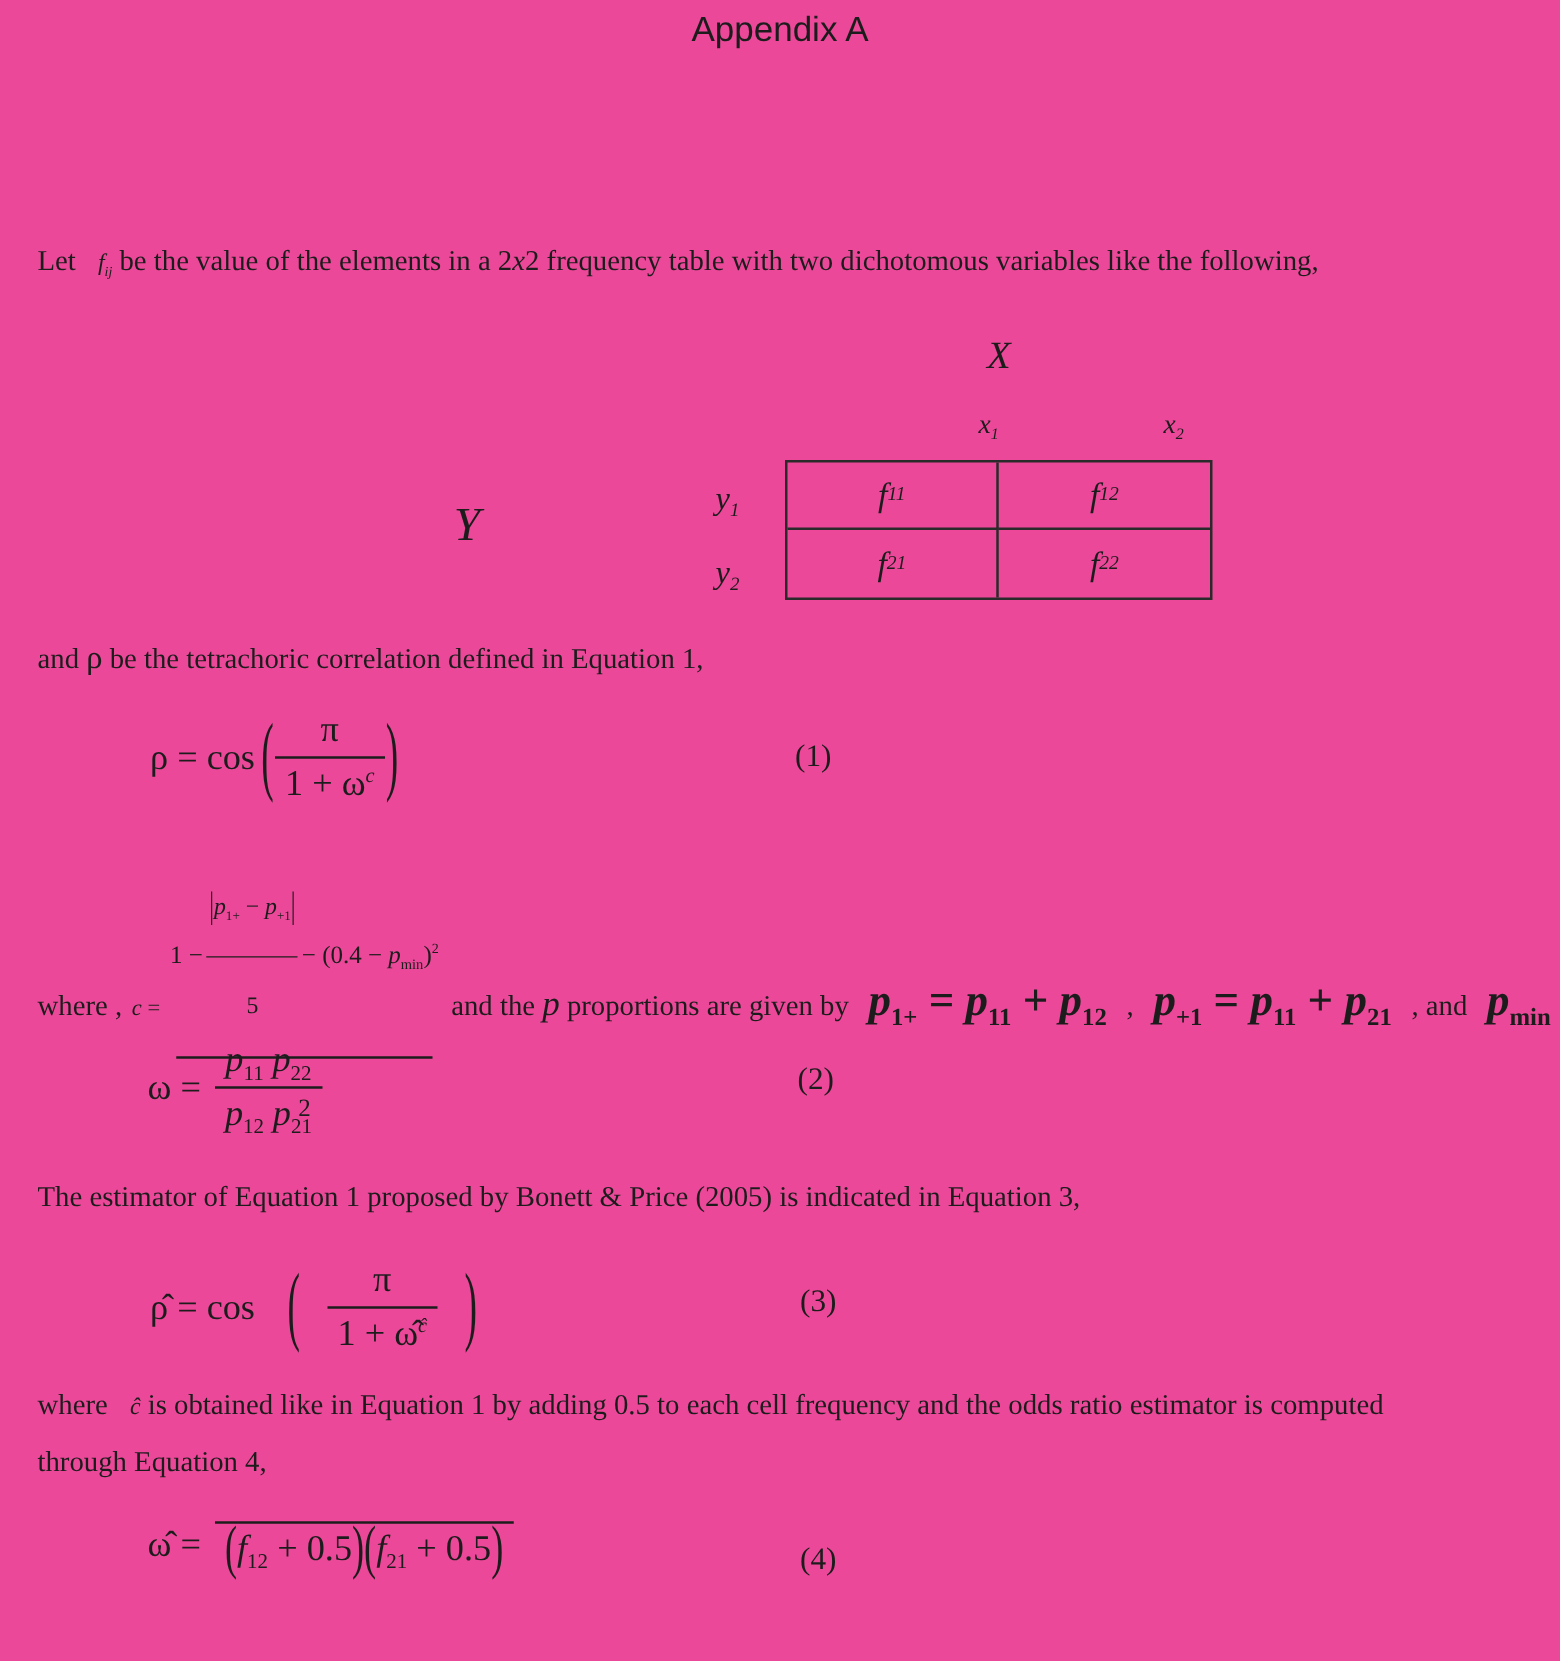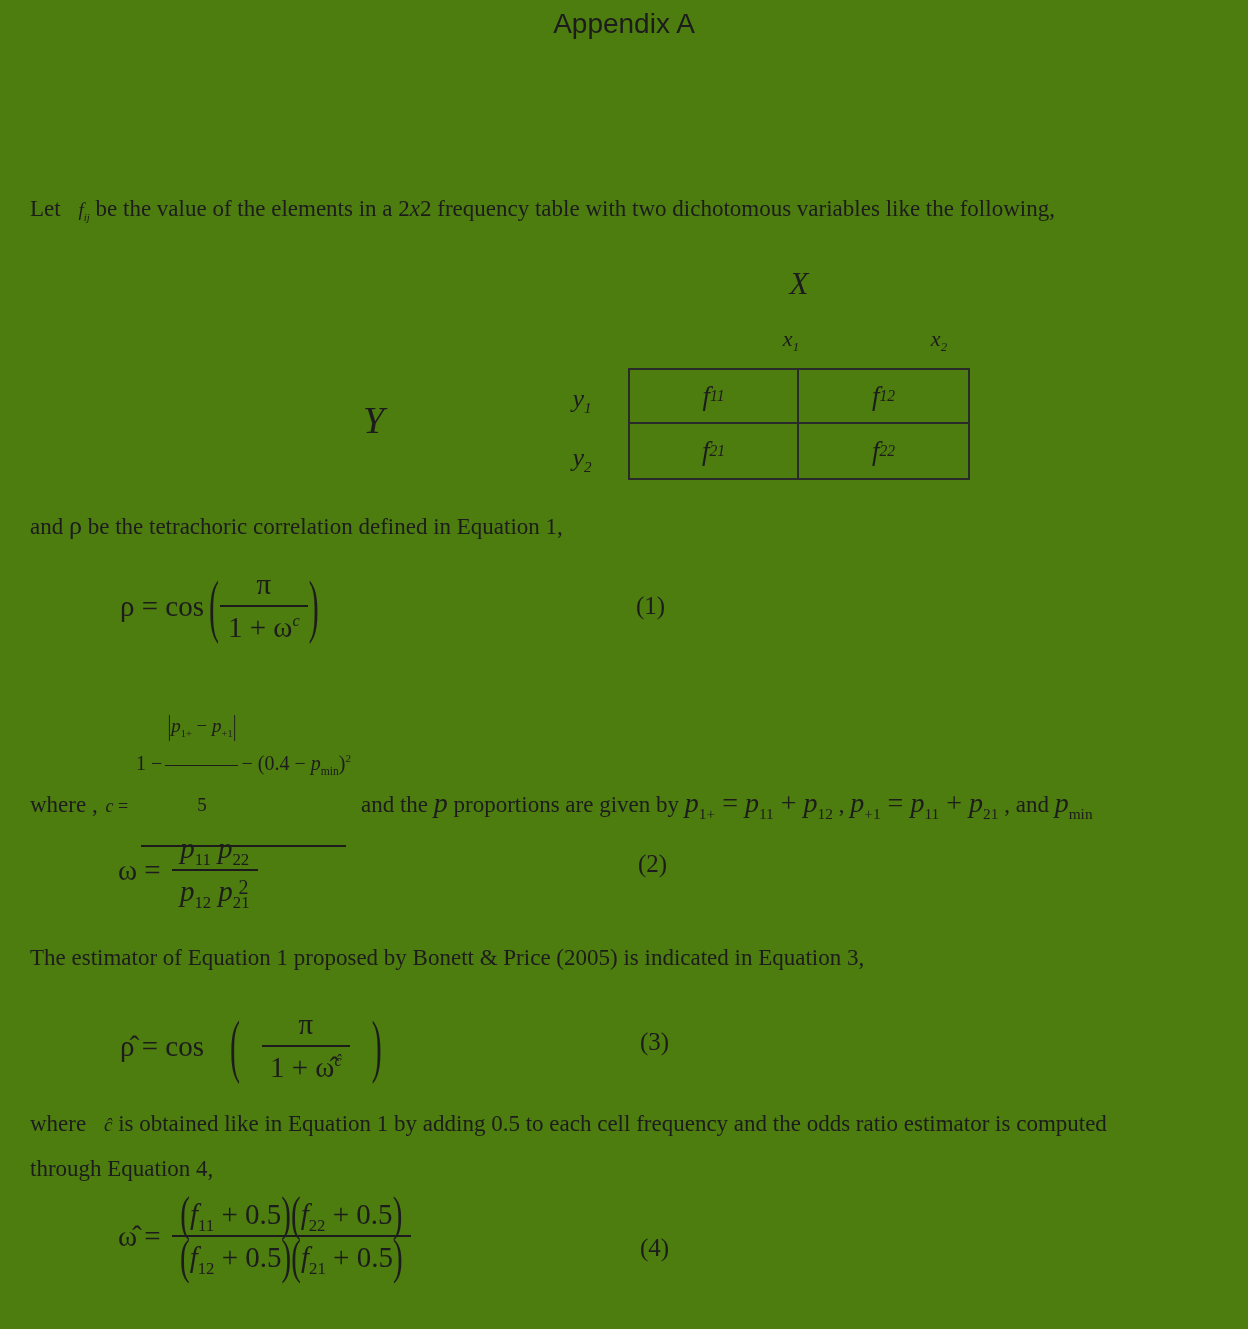--- a/index.html
+++ b/index.html
@@ -1,17 +1,17 @@
 <!DOCTYPE html>
 <html><head>
 <meta charset="utf-8">
 <style>
   html,body { margin:0; padding:0; background:#ffffff; }
   .page {
-    position:relative; width:1248px; height:1329px; background:#4d7c0f;
+    position:relative; width:1248px; height:1329px; background:#ec4899;
     font-family:"Liberation Serif", serif; color:#1c1c1c; overflow:hidden;
   }
   
   .title {
     position:absolute; top:8px; left:0; width:100%; text-align:center;
     font-family:"Liberation Sans", sans-serif; font-size:28px; font-weight:400;
   }
   .subtitle {
     position:absolute; top:71px; left:0; width:100%; text-align:center;
     font-family:"Liberation Sans", sans-serif; font-size:27px; font-weight:400;
@@ -81,21 +81,21 @@
            vertical-align:middle; font-size:20px; margin-right:6px; }
   .ofrac > .num { padding:0 4px 2px; }
   .ofrac > .den { border-top:2px solid #1c1c1c; padding:2px 4px 0; width:92%; box-sizing:border-box; text-align:center; }
   .ifrac { display:inline-flex; flex-direction:column; align-items:center;
            vertical-align:middle; font-size:19px; margin:0 3px; }
   .ifrac > .num { padding:0 2px 1px; }
   .ifrac > .den { border-top:1.5px solid #1c1c1c; padding:1px 2px 0; width:100%; box-sizing:border-box; text-align:center; }
   .ifrac sub { font-size:0.55em; }
   .vbar { display:inline-block; transform:scaleY(1.55); transform-origin:center; }
   .pbig { font-size:28px; }
-  .pexpr { font-size:28px; margin:0 0; }
+  .pexpr { font-size:36px; margin:0 10px;font-weight:bold; }
   .pexpr sub { font-size:0.55em; }
   .sep { font-size:23px; }
 </style>
 </head>
 <body>
 
 <div class="page">
 
   <div class="title">Appendix A</div>
 
@@ -168,19 +168,18 @@
       </span>
       <span class="paren">)</span>
   </div>
   <div class="eqnum" id="eqnum3">(3)</div>
 
   <p class="para para-wrap" id="para-chat"><span>where </span><span class="var bigvar">ĉ</span><span> is obtained like in Equation 1 by adding 0.5 to each cell frequency and the odds ratio estimator is computed</span><br><span>through Equation 4,</span></p>
 
   <div class="eq" id="eq4">
     <span class="lhs">ω̂ = </span>
       <span class="frac">
-        <span class="num"><span class="mparen">(</span><span class="var">f</span><sub>11</sub><span> + 0.5</span><span class="mparen">)</span><span class="mparen">(</span><span class="var">f</span><sub>22</sub><span> + 0.5</span><span class="mparen">)</span></span>
         <span class="den"><span class="mparen">(</span><span class="var">f</span><sub>12</sub><span> + 0.5</span><span class="mparen">)</span><span class="mparen">(</span><span class="var">f</span><sub>21</sub><span> + 0.5</span><span class="mparen">)</span></span>
       </span>
   </div>
   <div class="eqnum" id="eqnum4">(4)</div>
 
 </div>
 
 </body></html>

